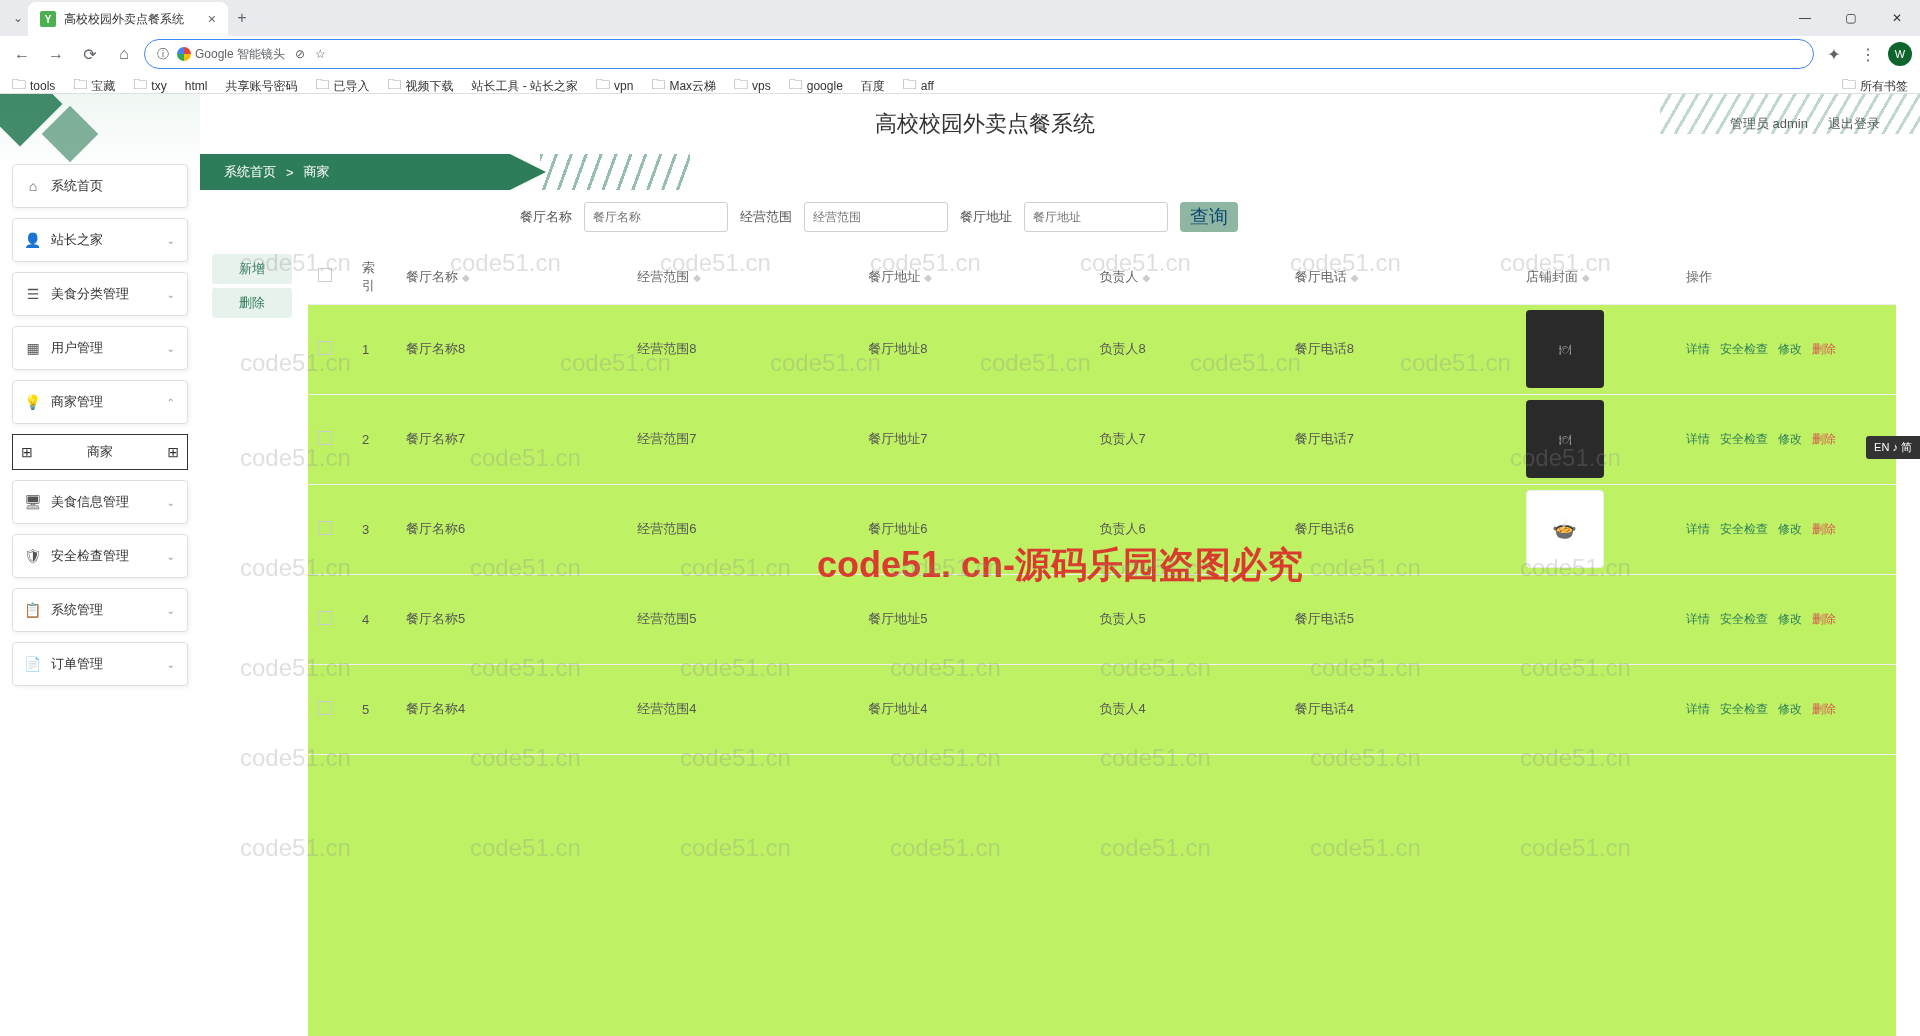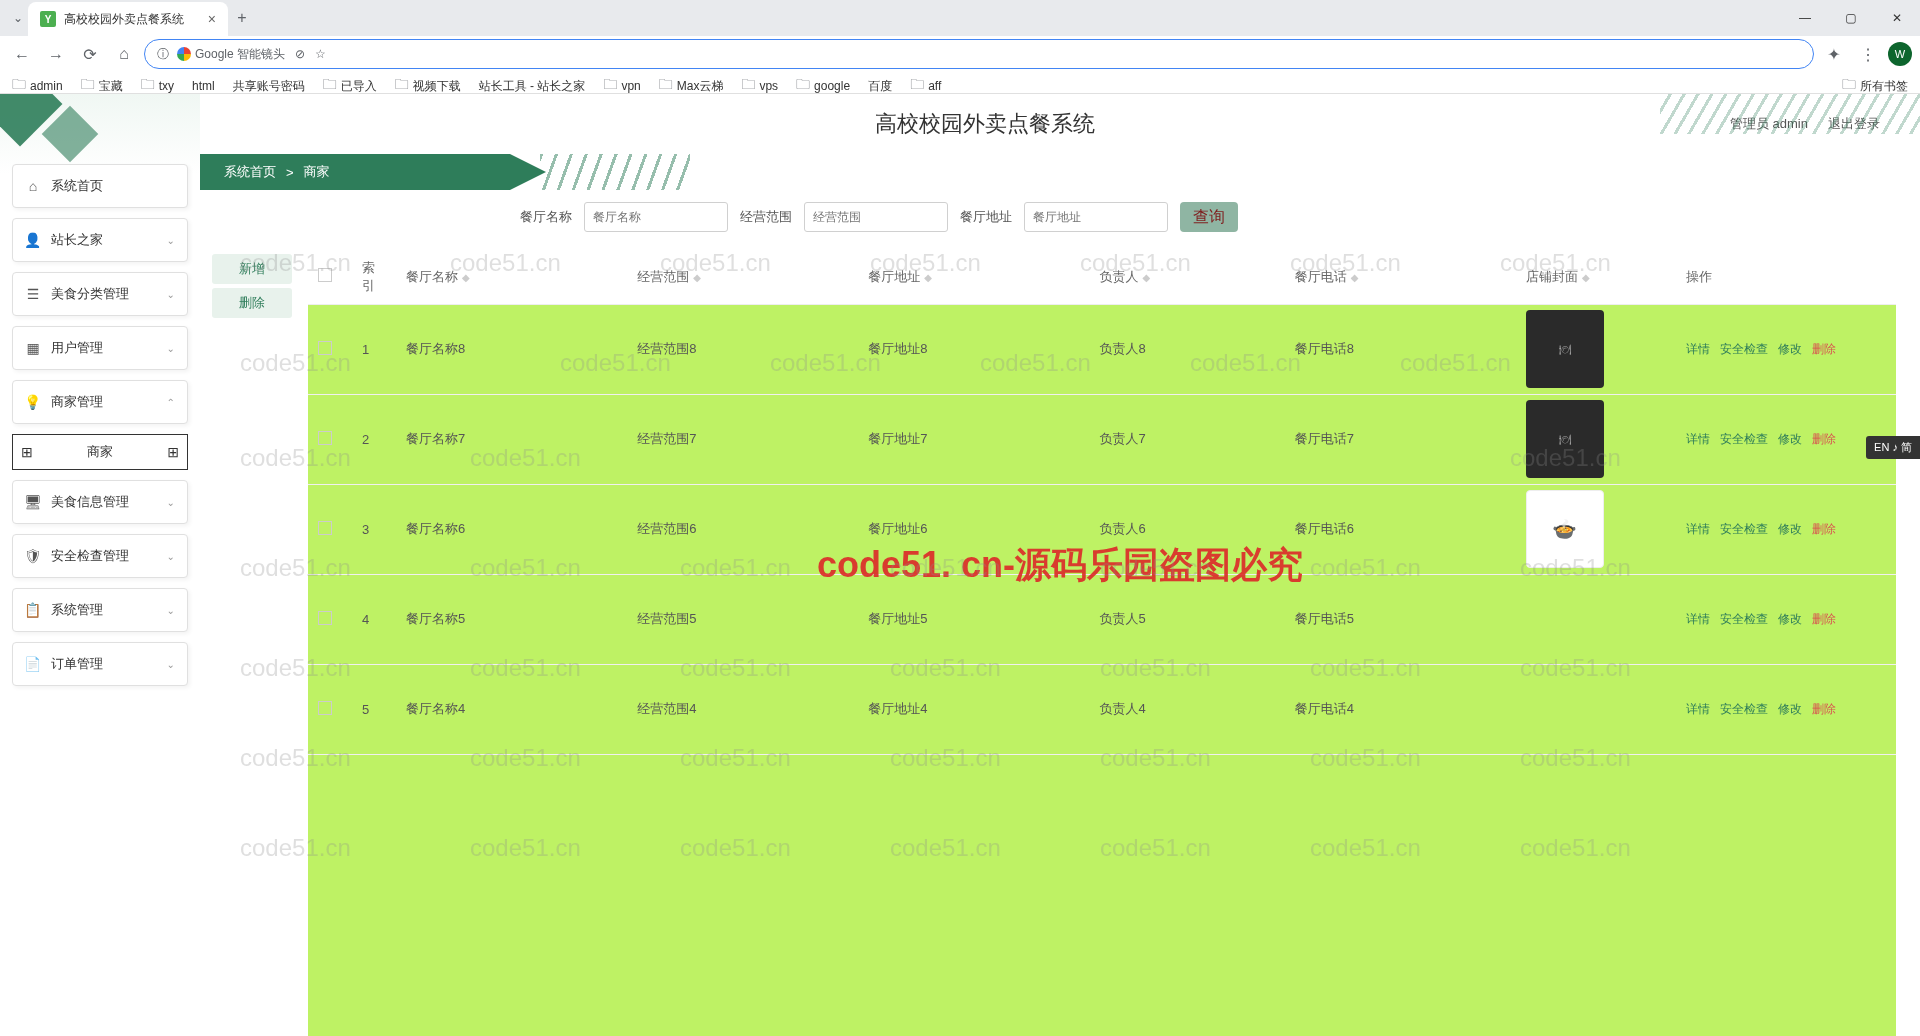--- a/index.html
+++ b/index.html
@@ -55,21 +55,21 @@
 .top-right { display: flex; gap: 20px; font-size: 13px; color: #555; }
 .top-right span { cursor: pointer; }
 
 .breadcrumb { height: 36px; background: #2e7d5a; color: #fff; display: flex; align-items: center; padding: 0 24px; font-size: 13px; position: relative; width: 310px; gap: 10px; }
 .breadcrumb::after { content: ''; position: absolute; right: -36px; top: 0; border-left: 36px solid #2e7d5a; border-top: 18px solid transparent; border-bottom: 18px solid transparent; }
 .bc-stripe { position: absolute; right: -180px; top: 0; width: 150px; height: 36px; background: repeating-linear-gradient(110deg, #2e7d5a 0 3px, transparent 3px 14px); opacity: .5; }
 
 .search-row { display: flex; align-items: center; gap: 12px; padding: 12px 0 18px 320px; font-size: 13px; }
 .search-row label { color: #555; }
 .search-row input { width: 144px; height: 30px; border: 1px solid #d0d0d0; border-radius: 3px; padding: 0 8px; font-size: 12px; }
-.search-btn { width: 58px; height: 30px; background: #8fb5a3; color: #7f1d1d; border: none; border-radius: 4px; cursor: pointer; font-size: 16px; }
+.search-btn { width: 58px; height: 30px; background: #8fb5a3; color: #0c4a6e; border: none; border-radius: 4px; cursor: pointer; font-size: 19px; }
 
 .content-row { display: flex; gap: 16px; padding: 0 24px 0 12px; flex: 1; }
 .action-col { width: 80px; padding-top: 4px; }
 .action-btn { width: 80px; height: 30px; background: #e8f2ec; color: #2e7d5a; border: none; border-radius: 3px; font-size: 13px; margin-bottom: 4px; cursor: pointer; }
 
 .table-wrap { flex: 1; background: #bef264; }
 table { width: 100%; border-collapse: collapse; font-size: 13px; color: #555; }
 thead th { height: 54px; background: #fff; border-bottom: 1px solid #eee; text-align: left; padding: 0 10px; font-weight: 400; color: #666; }
 tbody tr { border-bottom: 1px solid #f0f0f0; }
 tbody td { padding: 0 10px; height: 90px; vertical-align: middle; }
@@ -120,21 +120,21 @@
         <span class="url-right-item">☆</span>
       </div>
     </div>
     <div class="ext-btn">✦</div>
     <div class="ext-btn">⋮</div>
     <div class="profile">W</div>
   </div>
   <div class="bookmarks">
     <span class="bookmark">
         <span class="bookmark-folder">🗀</span>
-        <span>admin</span>
+        <span>tools</span>
       </span>
     <span class="bookmark">
         <span class="bookmark-folder">🗀</span>
         <span>宝藏</span>
       </span>
     <span class="bookmark">
         <span class="bookmark-folder">🗀</span>
         <span>txy</span>
       </span>
     <span class="bookmark">

